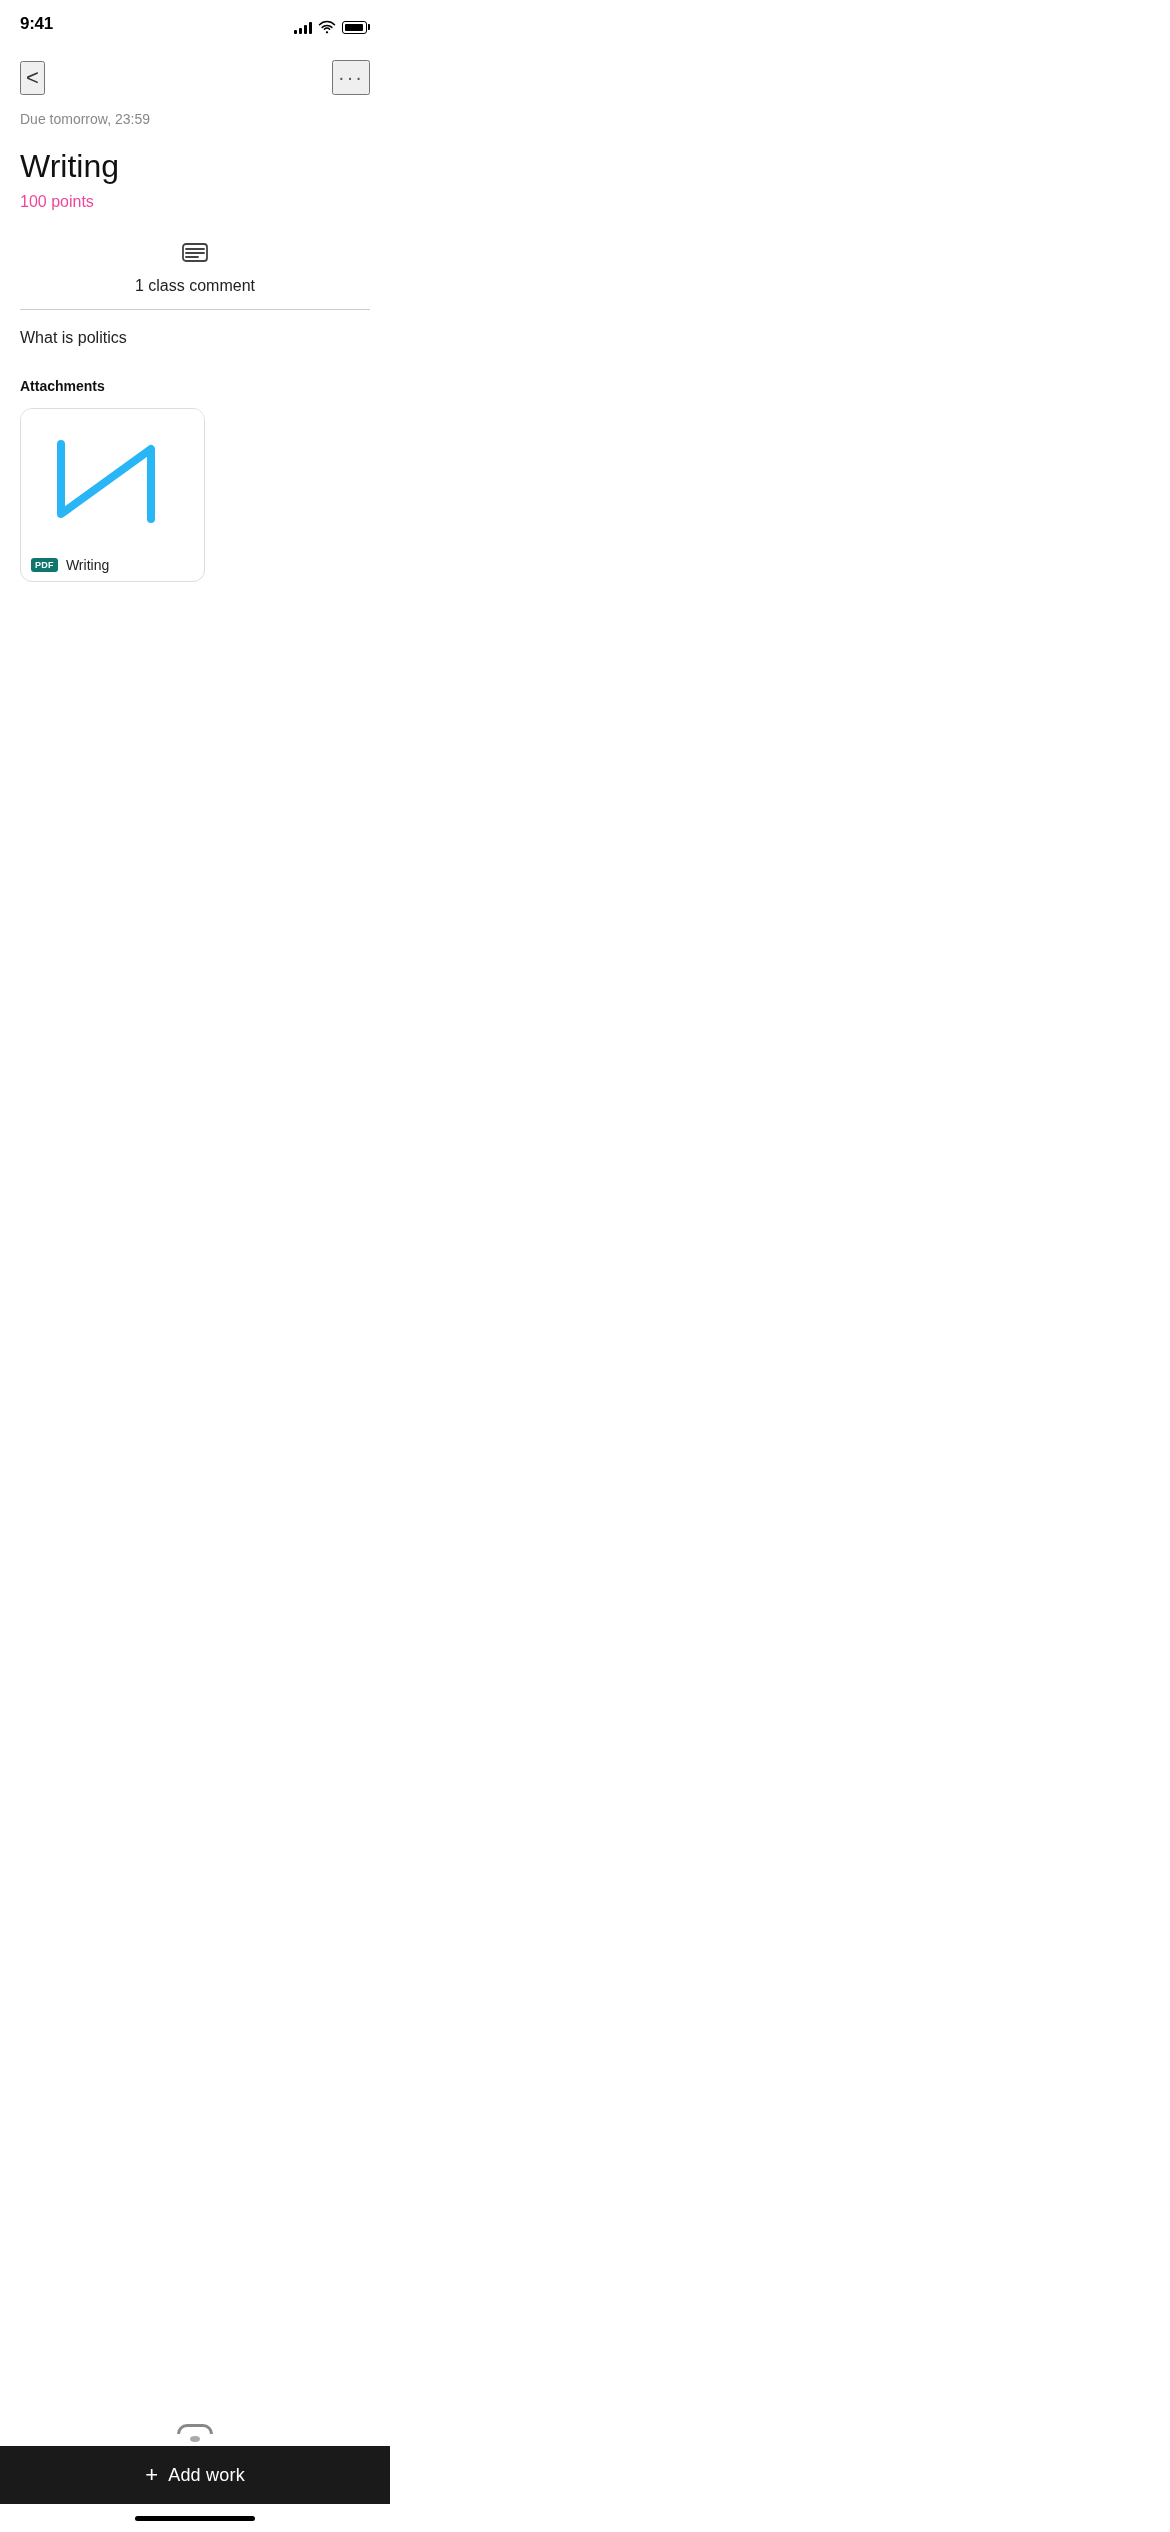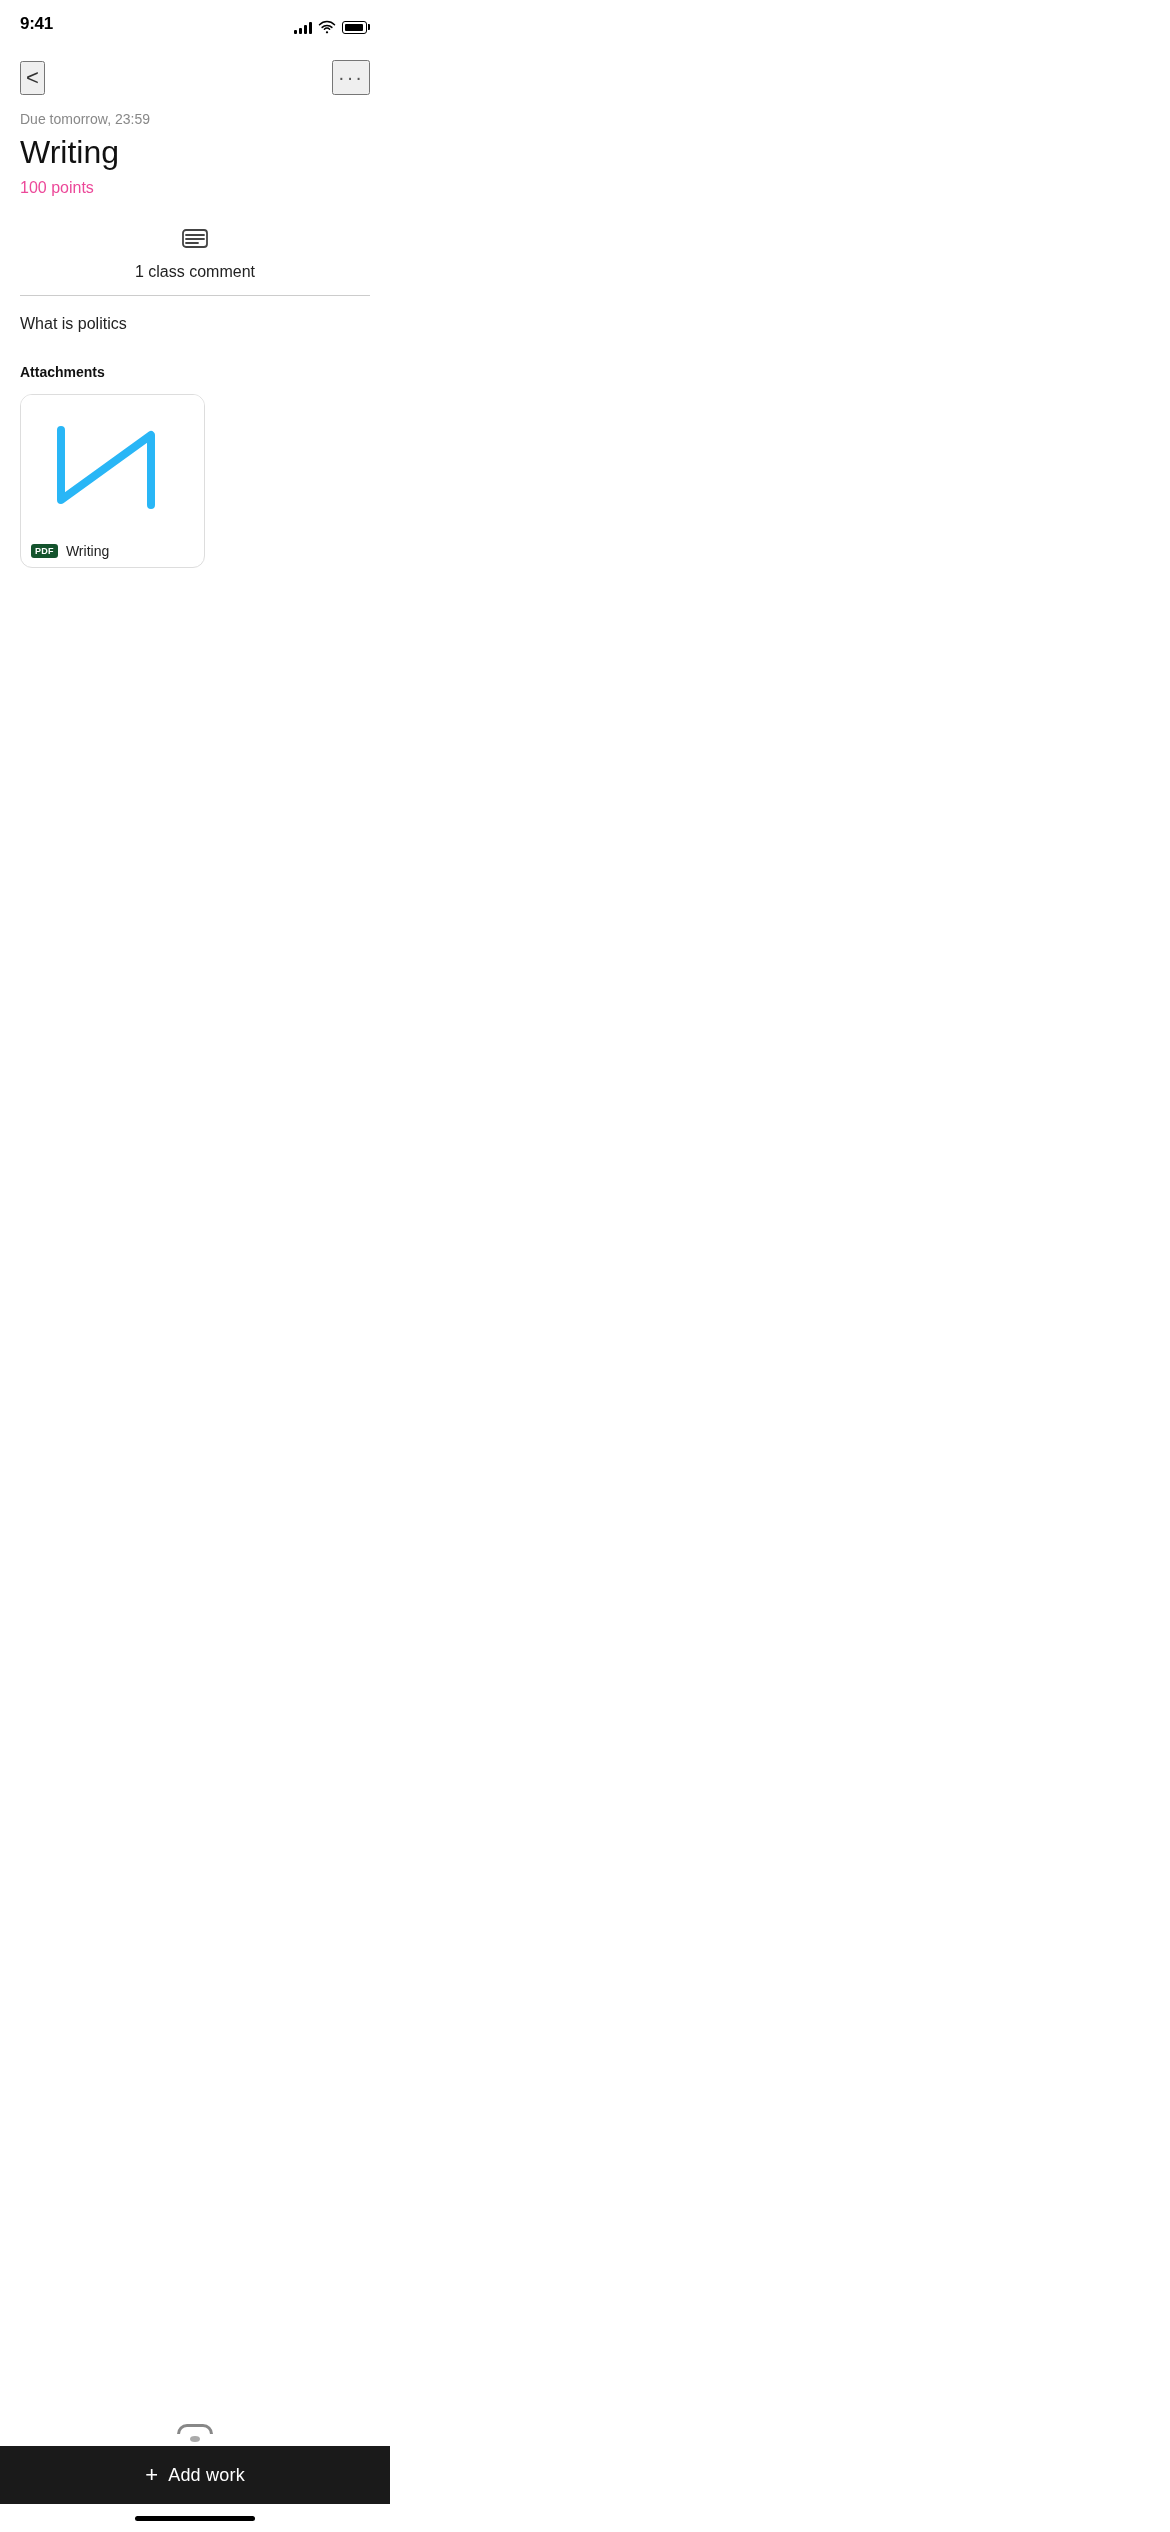--- a/index.html
+++ b/index.html
@@ -116,21 +116,21 @@
     }
 
     
     .content {
       padding: 0 20px;
     }
 
     .due-date {
       font-size: 14px;
       color: #888;
-      margin-bottom: 6px;
+      margin-bottom: 20px;
     }
 
     .assignment-title {
       font-size: 32px;
       font-weight: 400;
       color: #111;
       margin-bottom: 8px;
       line-height: 1.2;
     }
 
@@ -207,21 +207,21 @@
     }
 
     .attachment-label {
       display: flex;
       align-items: center;
       gap: 8px;
       padding: 8px 10px;
     }
 
     .pdf-badge {
-      background: #14532d;
+      background: #0f766e;
       color: #fff;
       font-size: 9px;
       font-weight: 700;
       padding: 2px 4px;
       border-radius: 3px;
       letter-spacing: 0.3px;
     }
 
     .attachment-name {
       font-size: 14px;

